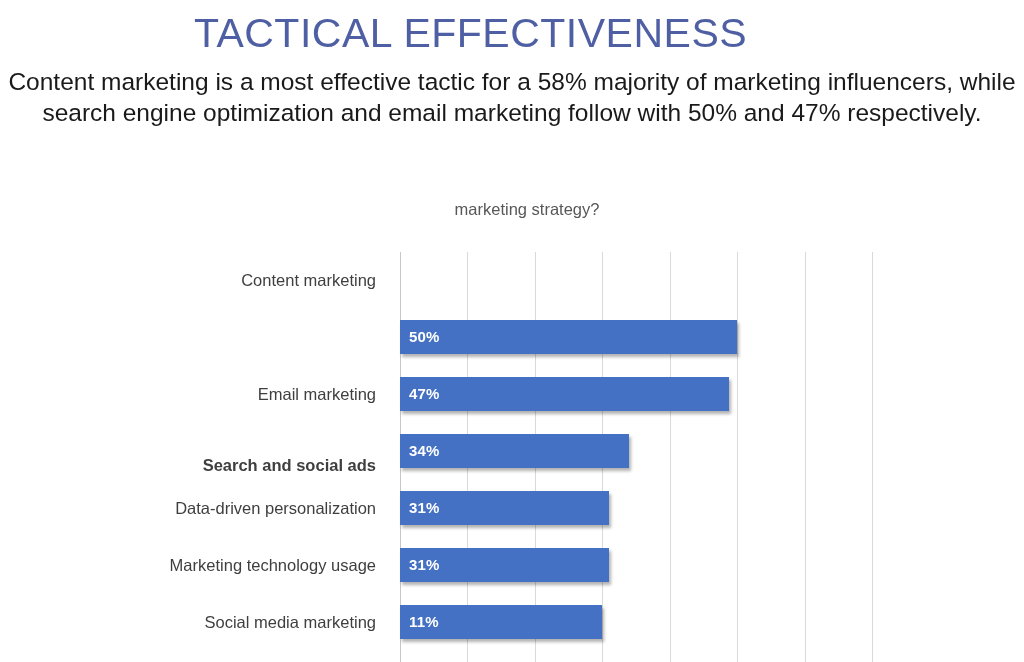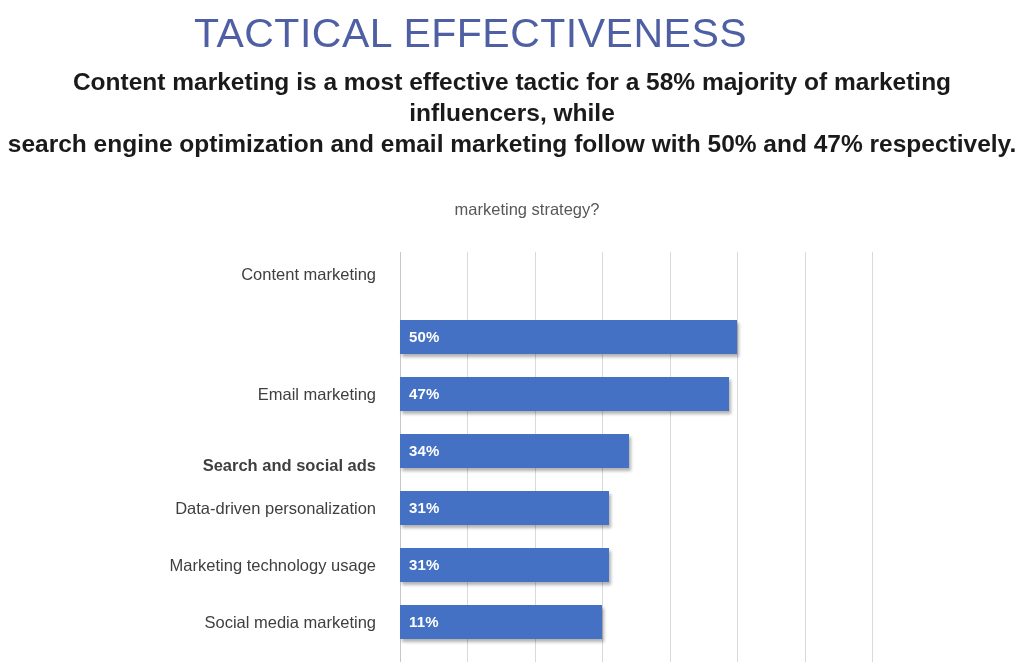--- a/index.html
+++ b/index.html
@@ -34,21 +34,21 @@
   .slide-subtitle {
     position: absolute;
     top: 66px;
     left: 50%;
     transform: translateX(-50%);
     width: 1012px;
     text-align: center;
     font-size: 24.5px;
     line-height: 31px;
     color: #1a1a1a;
-    font-weight: 700;
+    font-weight: 400;
   }
 
   
   .chart {
     position: absolute;
     left: 0;
     top: 185px;
     width: 1024px;
     height: 477px;
   }
@@ -150,21 +150,21 @@
   <div>search engine optimization and email marketing follow with 50% and 47% respectively.</div>
 </div>
 
 <div class="chart">
 
   <div class="chart-title">
     <div>marketing strategy?</div>
   </div>
 
   <div class="cat-labels">
-      <div class="cat-label" style="top: 5px;">Content marketing</div>
+      <div class="cat-label" style="top: 11px;">Content marketing</div>
       <div class="cat-label" style="top: 125px;">Email marketing</div>
       <div class="cat-label" style="top: 196px; font-weight: bold;">Search and social ads</div>
       <div class="cat-label" style="top: 239px;">Data-driven personalization</div>
       <div class="cat-label" style="top: 296px; margin-left: 16px;">Marketing technology usage</div>
       <div class="cat-label" style="top: 353px;">Social media marketing</div>
     </div>
 
   <div class="plot">
     <div class="gridlines">
         <div class="gridline axis" style="left: 0px;"></div>

